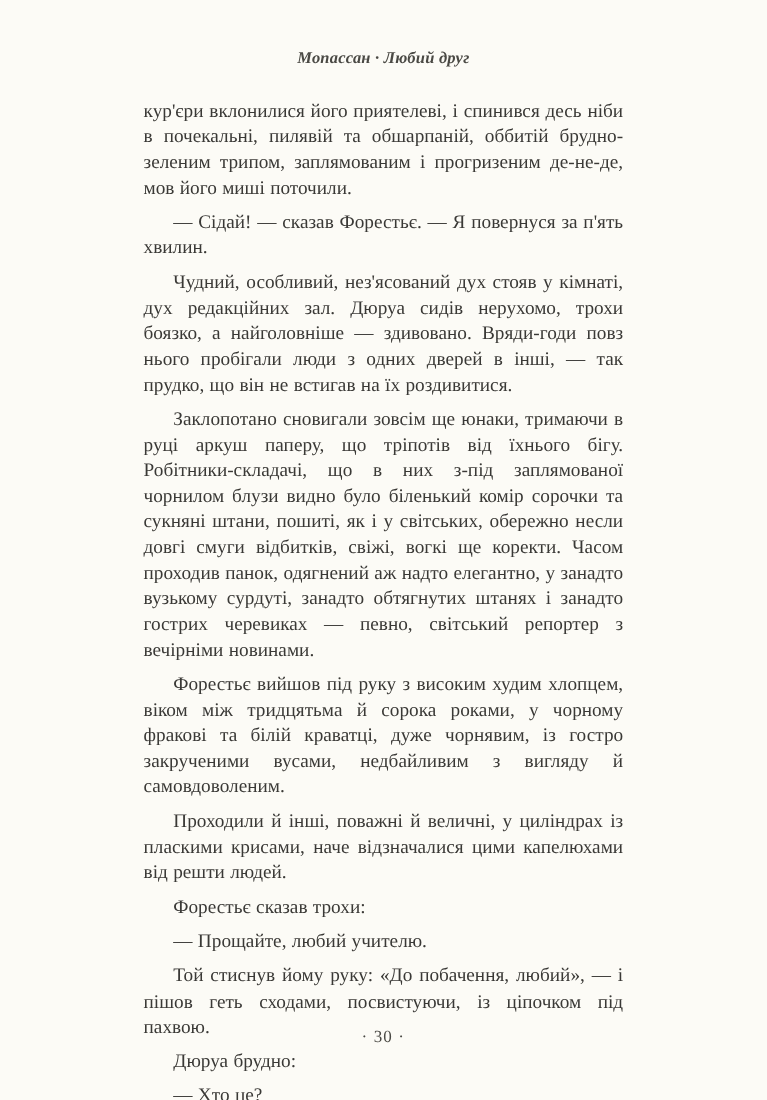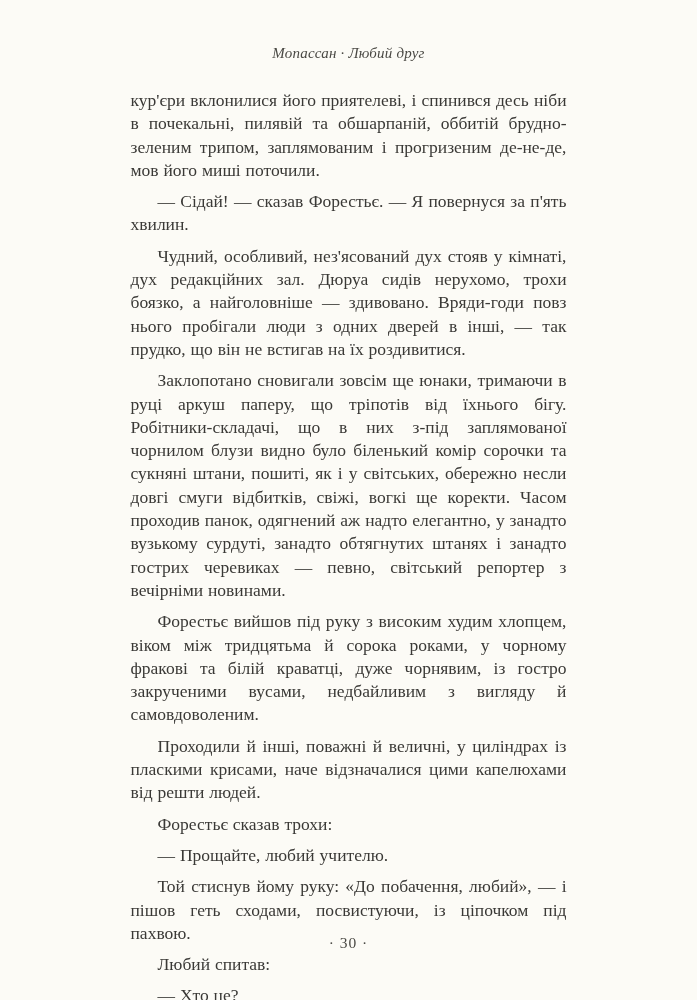--- a/index.html
+++ b/index.html
@@ -18,20 +18,21 @@
     overflow: hidden;
   }
   .running-title {
     padding-top: 44px;
     text-align: center;
     font-style: italic;
     font-size: 15px;
     line-height: 18px;
     color: #4a4944;
     letter-spacing: 0.2px;
+    font-weight: bold;
   }
   .text-block {
     width: 452px;
     margin: 27px auto 0 auto;
     text-align: justify;
     font-size: 17.5px;
     line-height: 23.3px;
     word-spacing: 0.5px;
   }
   .text-block p {
@@ -63,19 +64,19 @@
   <div class="text-block">
     <p class="no-indent">кур'єри вклонилися його приятелеві, і спинився десь ніби в почекальні, пилявій та обшарпаній, оббитій брудно-зеленим трипом, заплямованим і прогризеним де-не-де, мов його миші поточили.</p>
     <p>— Сідай! — сказав Форестьє. — Я повернуся за п'ять хвилин.</p>
     <p>Чудний, особливий, нез'ясований дух стояв у кімнаті, дух редакційних зал. Дюруа сидів нерухомо, трохи боязко, а найголовніше — здивовано. Вряди-годи повз нього пробігали люди з одних дверей в інші, — так прудко, що він не встигав на їх роздивитися.</p>
     <p>Заклопотано сновигали зовсім ще юнаки, тримаючи в руці аркуш паперу, що тріпотів від їхнього бігу. Робітники-складачі, що в них з-під заплямованої чорнилом блузи видно було біленький комір сорочки та сукняні штани, пошиті, як і у світських, обережно несли довгі смуги відбитків, свіжі, вогкі ще коректи. Часом проходив панок, одягнений аж надто елегантно, у занадто вузькому сурдуті, занадто обтягнутих штанях і занадто гострих черевиках — певно, світський репортер з вечірніми новинами.</p>
     <p>Форестьє вийшов під руку з високим худим хлопцем, віком між тридцятьма й сорока роками, у чорному фракові та білій краватці, дуже чорнявим, із гостро закрученими вусами, недбайливим з вигляду й самовдоволеним.</p>
     <p>Проходили й інші, поважні й величні, у циліндрах із пласкими крисами, наче відзначалися цими капелюхами від решти людей.</p>
     <p>Форестьє сказав трохи:</p>
     <p>— Прощайте, любий учителю.</p>
     <p>Той стиснув йому руку: «До побачення, любий», — і пішов геть сходами, посвистуючи, із ціпочком під пахвою.</p>
-    <p>Любий спитав:</p>
+    <p>Дюруа брудно:</p>
     <p>— Хто це?</p>
   </div>
 
   <div class="page-number">· 30 ·</div>
 
 </div>
 
 </body></html>

